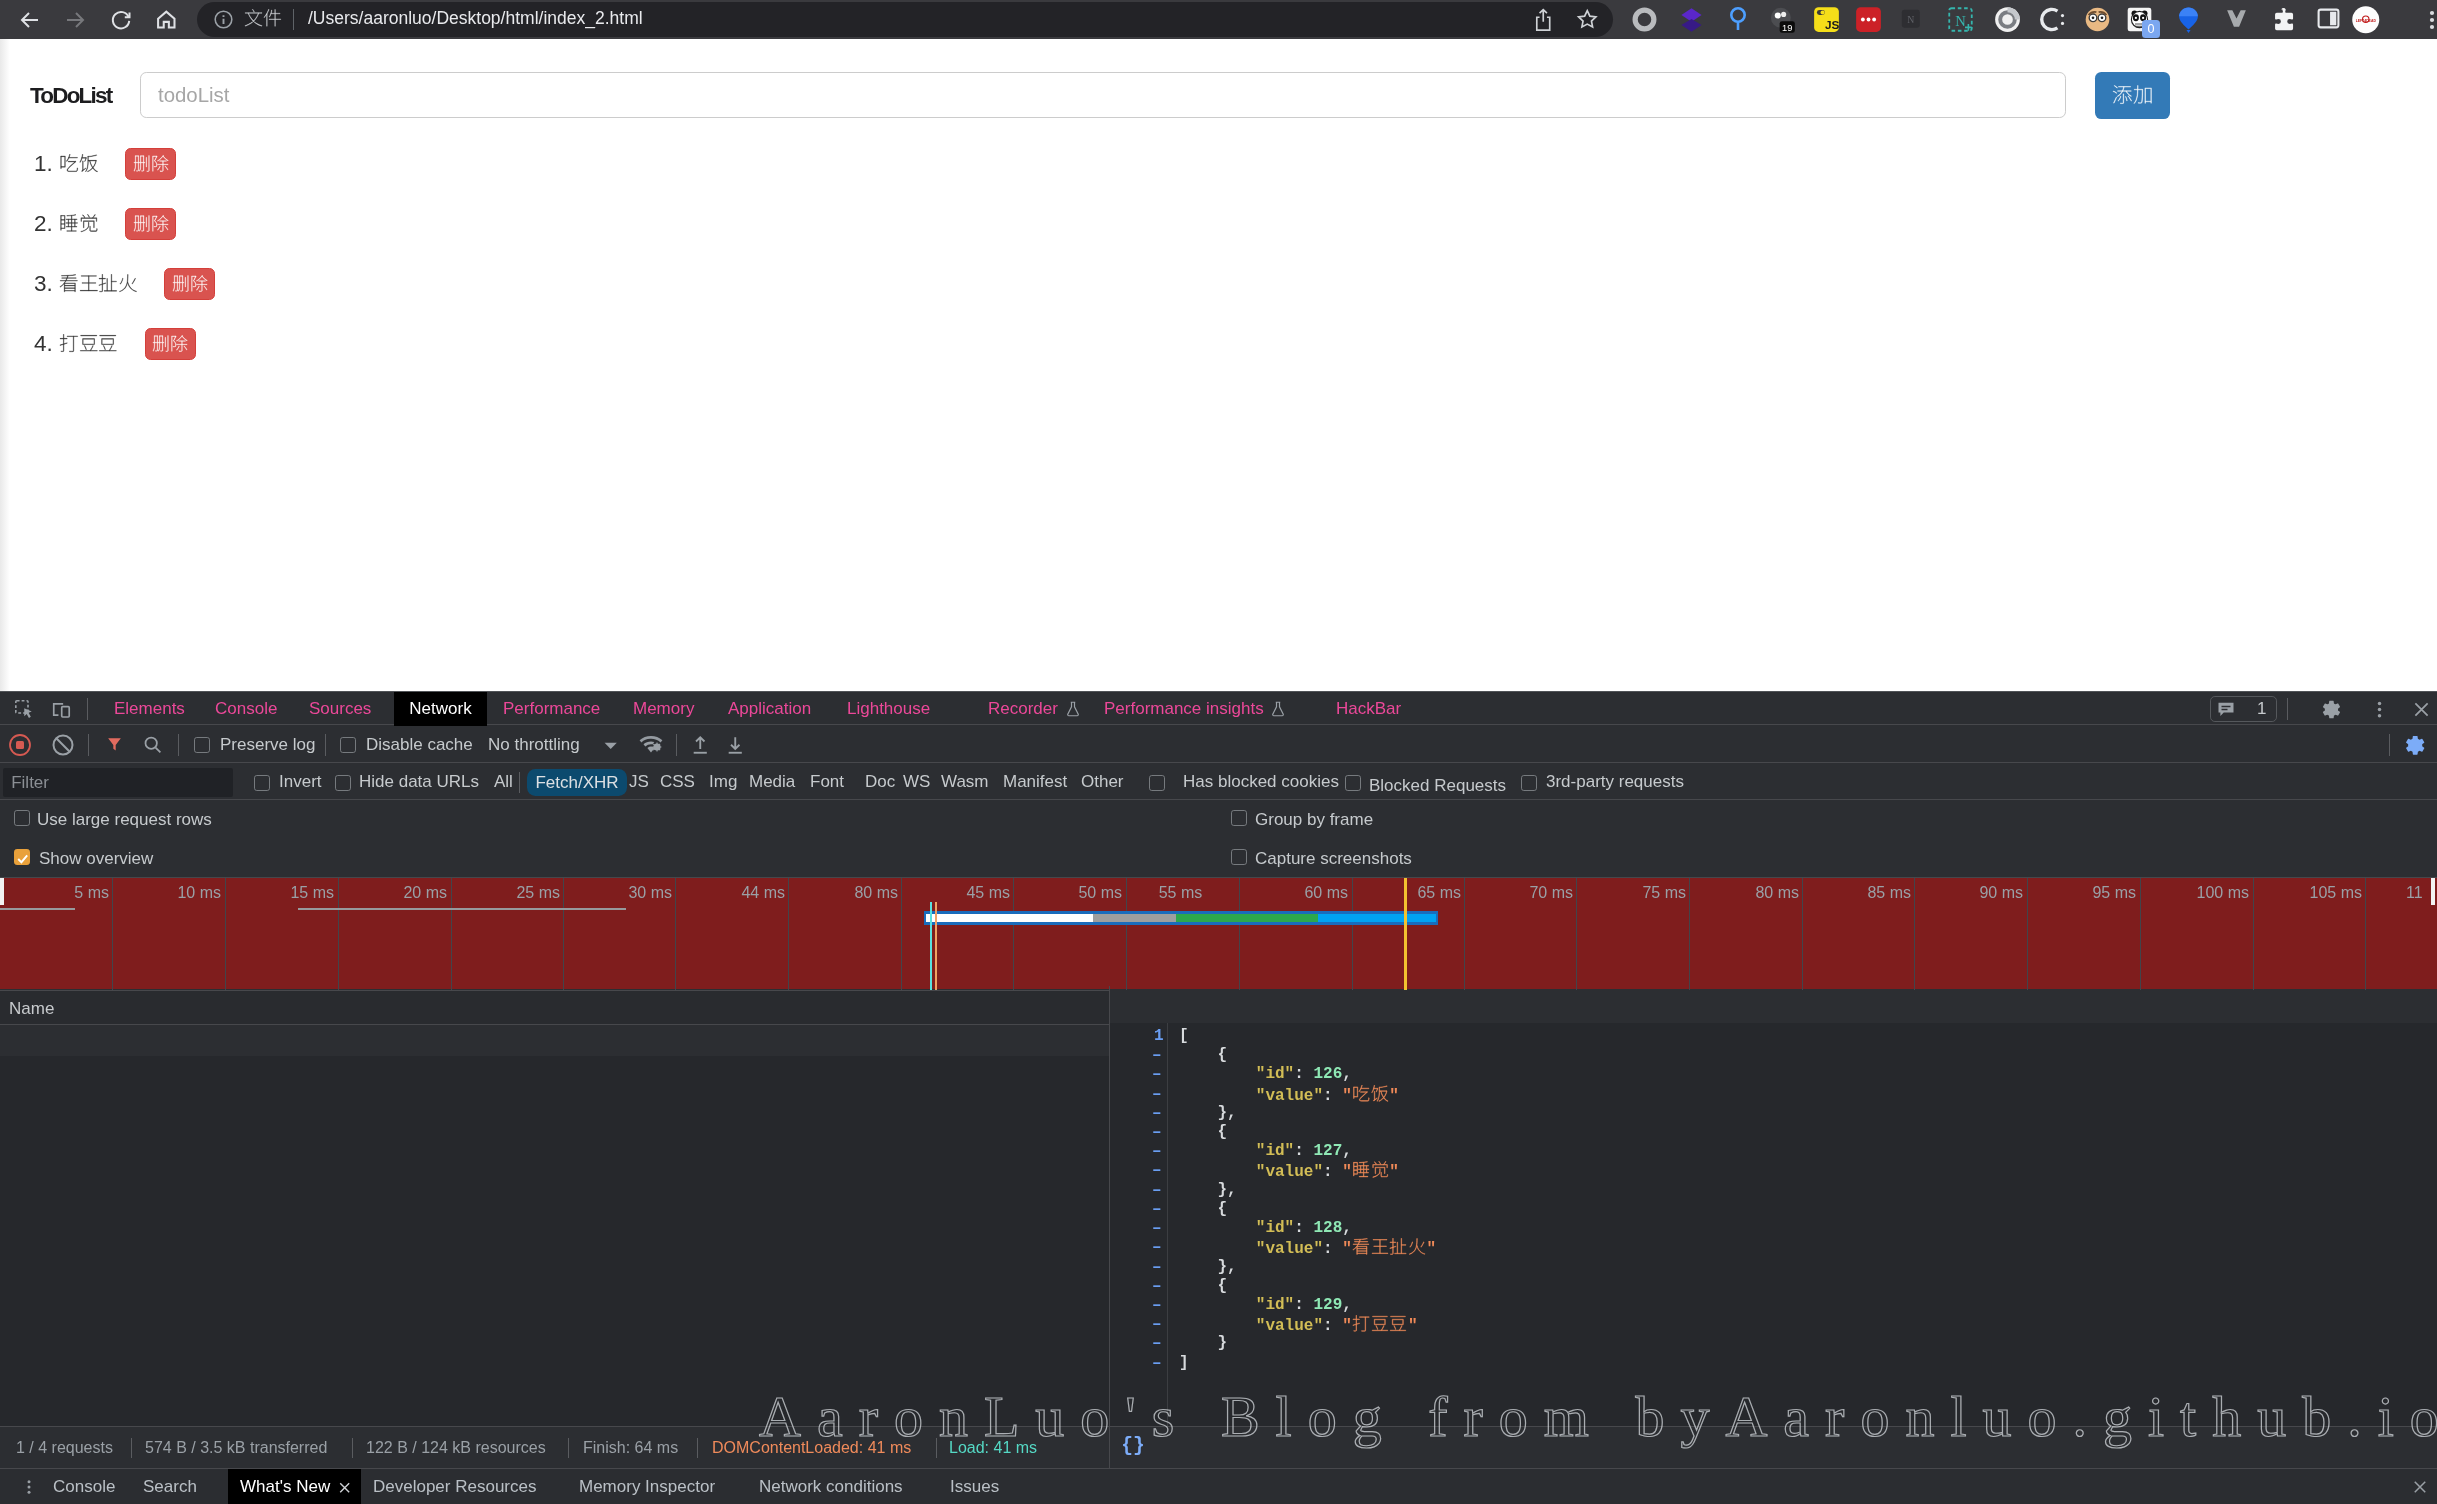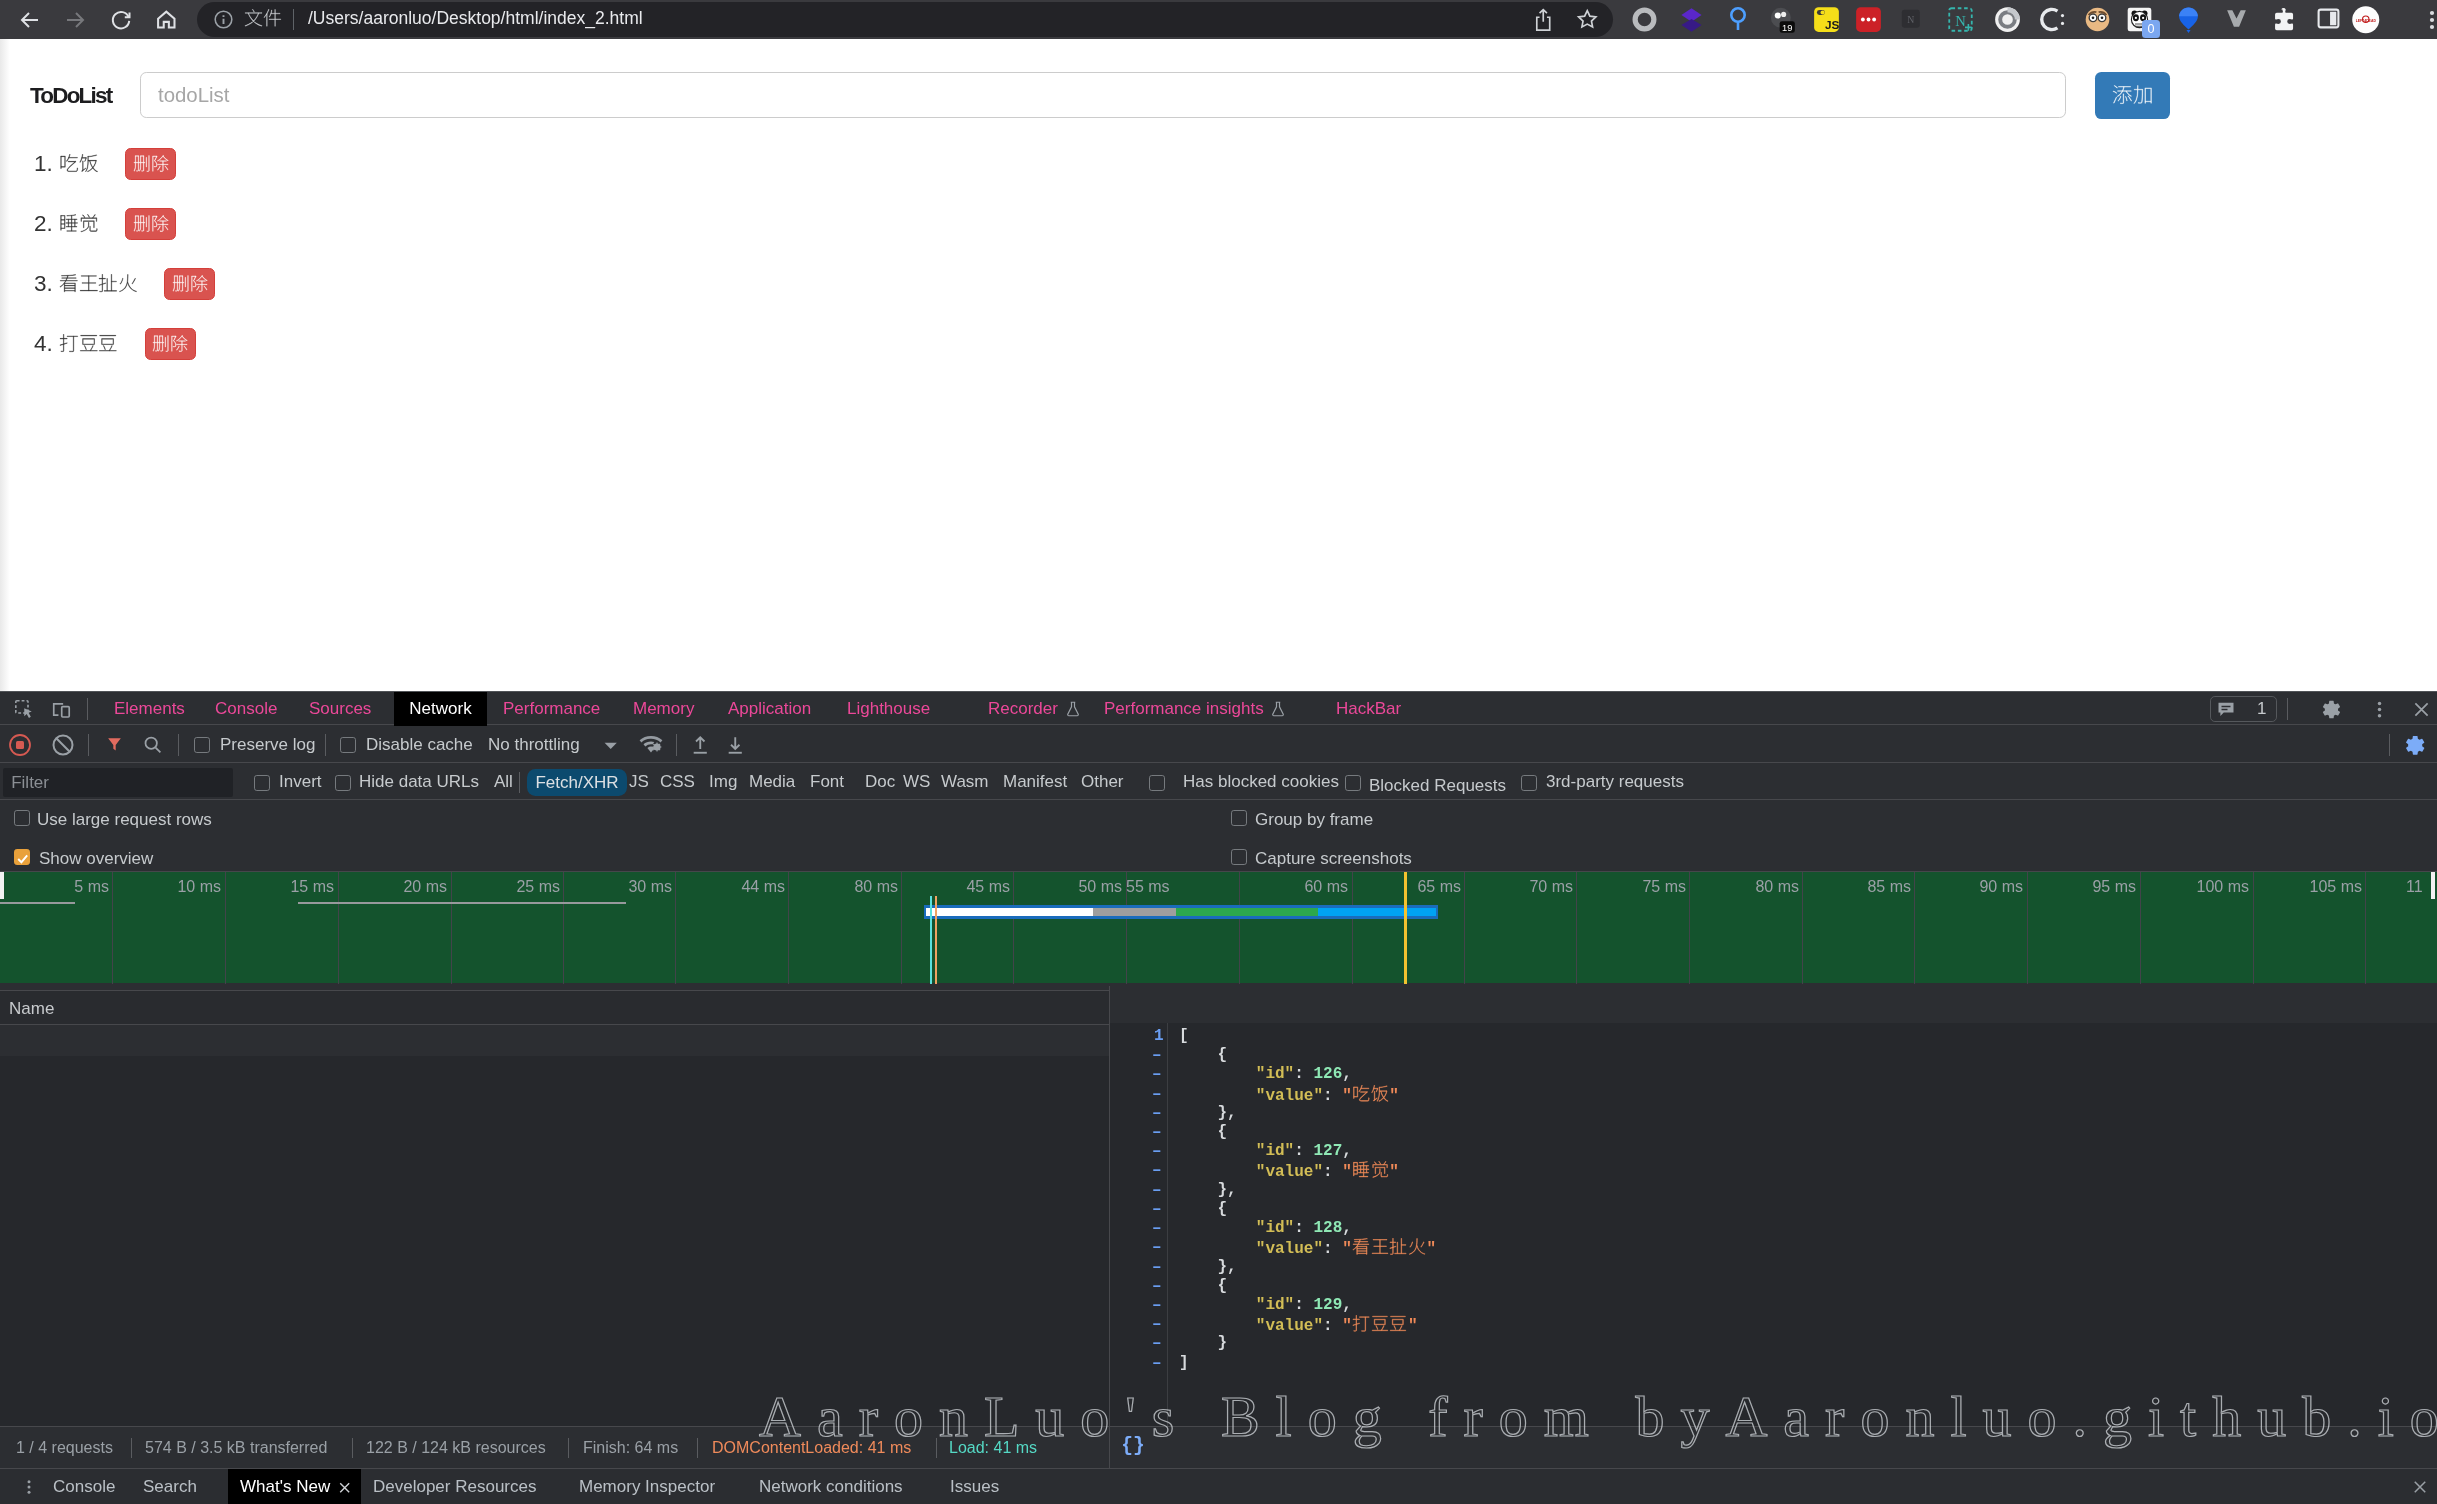--- a/index.html
+++ b/index.html
@@ -23,21 +23,21 @@
 .item>svg.cj{width:19.6px;height:19.6px}
 .del svg.cj{width:18px;height:18px}
 .del{display:inline-flex;width:51px;height:32px;background:#d9534f;border:0.7px solid #d43f3a;border-radius:5.6px;color:#fff;align-items:center;justify-content:center;font-size:19px;margin-left:27px}
 
 #dt{left:0;top:691px;width:2438px;height:813px;background:#2c2e32;color:#9aa0a6;font-size:17px}
 .r{position:absolute;left:0;width:2438px}
 .row1{top:0;height:34px;border-top:0.7px solid #505357;border-bottom:0.7px solid #47484c;background:#2c2e32}
 .row2{top:35px;height:37px;border-bottom:0.7px solid #47484c;background:#2c2e32}
 .row3{top:73px;height:36px;border-bottom:0.7px solid #47484c;background:#2c2e32}
 .row45{top:110px;height:76px;background:#2c2e32}
-.ovw{top:180px;height:112px;background:#14532d;border-top:0.7px solid #45474b}
+.ovw{top:186px;height:112px;background:#7f1d1d;border-top:0.7px solid #45474b}
 .tabtxt{position:absolute;top:0;height:34px;line-height:34px;color:#ec4899}
 .seltab{background:#000;color:#fff}
 .vsep{position:absolute;background:#5a5c60;width:1.4px}
 .cb{position:absolute;width:16px;height:16px;border:1.4px solid #767a7e;border-radius:2.8px;background:transparent}
 .lbl{position:absolute;color:#c6cacd}
 .ftpill{position:absolute;background:#0c4a6e;border-radius:8.4px;color:#dde0e3}
 
 #tablehead{top:299px;left:0;width:1109px;height:35px;background:#292b2f;border-bottom:0.7px solid #47484c;border-top:0.7px solid #47484c}
 #selrow{top:335px;left:0;width:1109px;height:30px;background:#47484b;color:#e4e6e9}
 #tablebody{top:365px;left:0;width:1109px;height:370px;background:#26282c}
@@ -448,21 +448,21 @@
 <div class="rlab" style="left:563px;width:109px;text-align:right">30 ms</div>
 <div class="gridline" style="left:788px"></div>
 <div class="rlab" style="left:676px;width:109px;text-align:right">44 ms</div>
 <div class="gridline" style="left:901px"></div>
 <div class="rlab" style="left:789px;width:109px;text-align:right">80 ms</div>
 <div class="gridline" style="left:1013px"></div>
 <div class="rlab" style="left:901px;width:109px;text-align:right">45 ms</div>
 <div class="gridline" style="left:1126px"></div>
 <div class="rlab" style="left:1013px;width:109px;text-align:right">50 ms</div>
 <div class="gridline" style="left:1239px"></div>
-<div class="rlab" style="left:1126px;width:109px;text-align:left">55 ms</div>
+<div class="rlab" style="left:1126px;width:109px;text-align:center">55 ms</div>
 <div class="gridline" style="left:1352px"></div>
 <div class="rlab" style="left:1239px;width:109px;text-align:right">60 ms</div>
 <div class="gridline" style="left:1464px"></div>
 <div class="rlab" style="left:1352px;width:109px;text-align:right">65 ms</div>
 <div class="gridline" style="left:1576px"></div>
 <div class="rlab" style="left:1464px;width:109px;text-align:right">70 ms</div>
 <div class="gridline" style="left:1689px"></div>
 <div class="rlab" style="left:1577px;width:109px;text-align:right">75 ms</div>
 <div class="gridline" style="left:1802px"></div>
 <div class="rlab" style="left:1690px;width:109px;text-align:right">80 ms</div>

